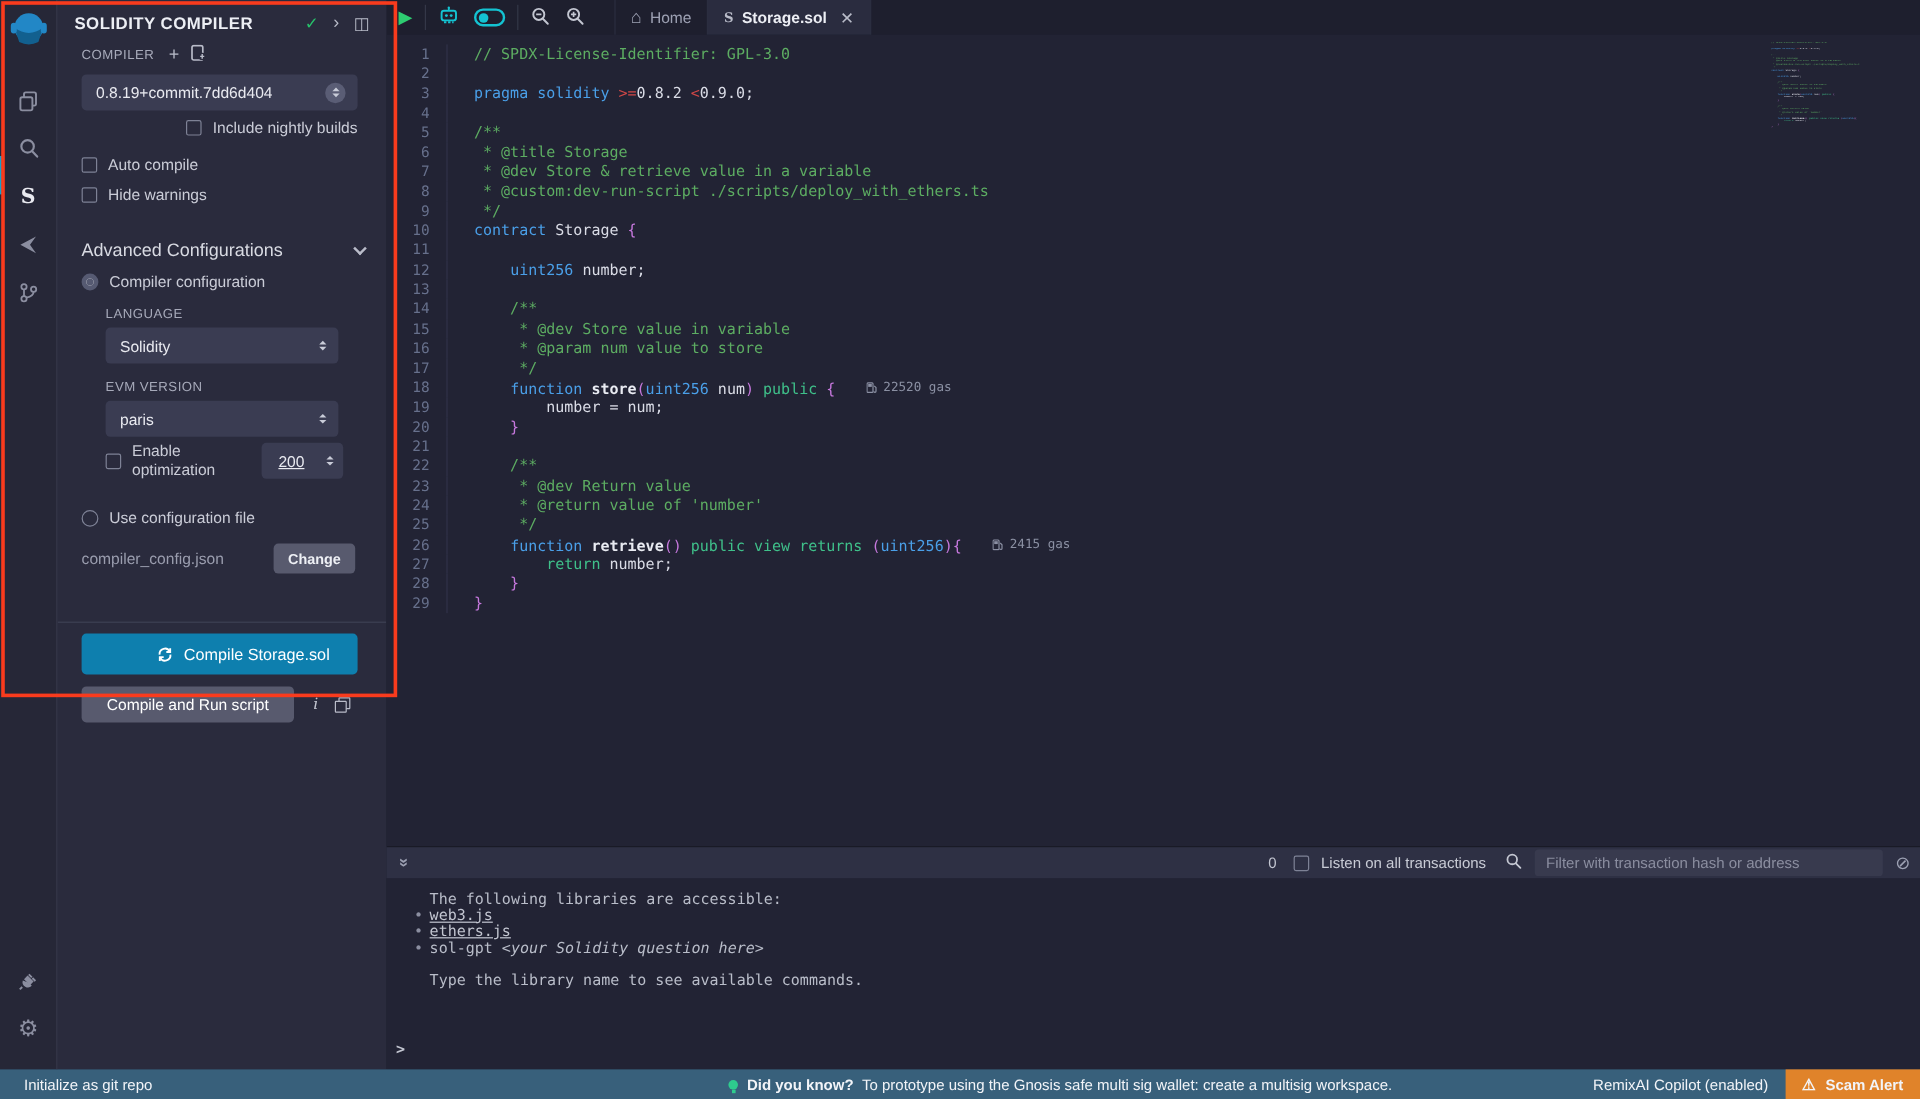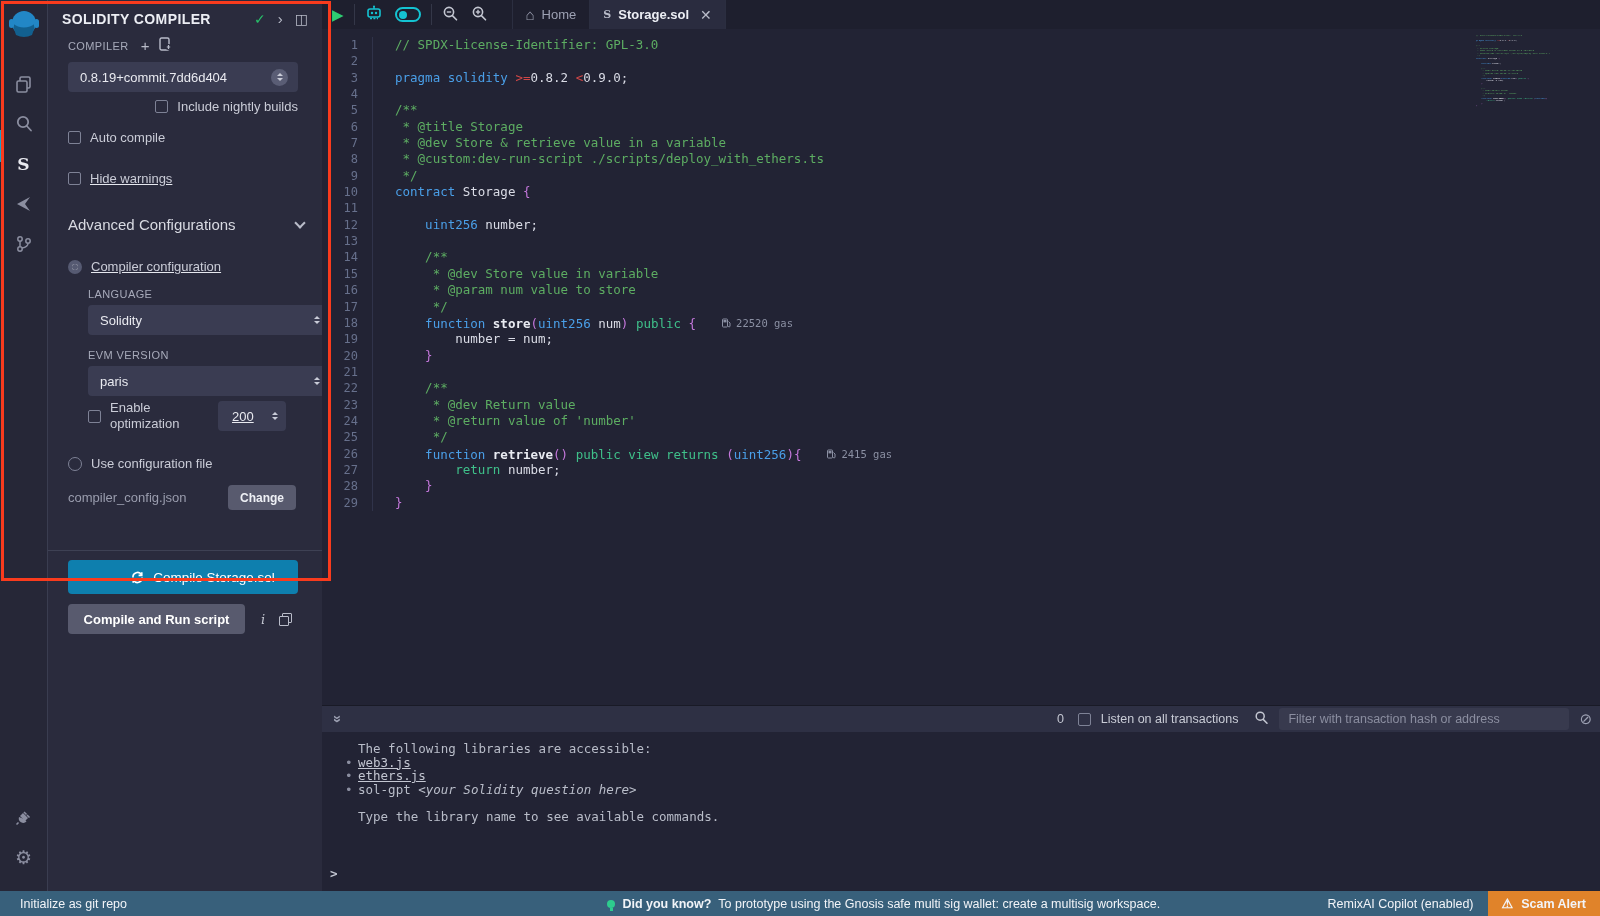--- a/index.html
+++ b/index.html
@@ -39,38 +39,38 @@
   .tri-dn { width:0; height:0; border-left:4px solid transparent; border-right:4px solid transparent; border-top:4px solid #c9ccd8; }
   .tri-up.sm { border-left-width:3px; border-right-width:3px; border-bottom-width:3.5px; }
   .tri-dn.sm { border-left-width:3px; border-right-width:3px; border-top-width:3.5px; }
 
   .cb { width:13px; height:13px; border:1px solid #7e8296; border-radius:2px; background:transparent; flex:none; cursor:pointer; }
   .radio { width:14px; height:14px; border-radius:50%; border:1px solid #7e8296; flex:none; cursor:pointer; }
   .radio.sel { border:none; background:#fff; box-shadow:0 0 0 4px #565a72 inset; border:4px solid #565a72; }
   .cb-label { margin-left:9px; color:#caccd7; font-size:13px; }
 
   .nightly-row { width:230px; margin-left:20px; margin-top:7px; justify-content:flex-end; }
-  .mt16 { margin-top:16px; } .mt10 { margin-top:26px;text-decoration:underline; }
+  .mt16 { margin-top:16px; } .mt10 { margin-top:10px; }
   .adv-title-row { margin-top:30px; padding-right:18px; }
   .adv-title { flex:1; font-size:15px; color:#d8dae2; }
   .chevron-down { width:8px; height:8px; border-right:2px solid #b9bcc9; border-bottom:2px solid #b9bcc9; transform:rotate(45deg); margin-top:-4px; cursor:pointer; }
   .lang-label { margin-top:14px; padding-left:40px; }
-  .inner-select { width:242px; margin:5px 0 0 40px; }
+  .inner-select { width:194px; margin:5px 0 0 40px; }
   .opt-row { margin-top:4px; padding-left:40px; align-items:center; }
   .opt-label { width:96px; margin-left:9px; color:#caccd7; font-size:13px; line-height:16px; }
   .numinput { width:68px; height:30px; background:#3a3c52; border-radius:4px; display:flex; align-items:center; padding:0 8px 0 14px; margin-left:12px; }
   .numinput .val { flex:1; color:#e9eaf0;text-decoration:underline; }
   .useconfig-row { margin-top:24px; }
   .config-row { margin-top:14px; padding-right:26px; }
   .config-file { flex:1; color:#9a9dae; font-size:13px; }
   .btn-change { background:#585a6e; color:#eef0f5; font-weight:bold; font-size:12px; border:none; border-radius:4px; height:25px; padding:0 12px; cursor:pointer; }
   .divider { border-top:1px solid #3e4154; margin-top:40px; }
   .btn-compile { display:flex; align-items:center; justify-content:center; gap:9px; width:230px; height:34px; margin:9px 0 0 20px; background:#0e7fae; border:none; border-radius:4px; color:#fff; font-size:13.5px; cursor:pointer;padding-left:40px; }
   .runrow { margin-top:10px; }
-  .btn-runscript { width:177px; height:30px; background:#585a6e; border:none; border-radius:4px; color:#fff; font-weight:bold; font-size:13px; cursor:pointer; }
+  .btn-runscript { width:177px; height:30px; background:#585a6e; border:none; border-radius:4px; color:#fff; font-weight:normal; font-size:13px; cursor:pointer; }
   .info-i { font-family:"DejaVu Serif",serif; font-style:italic; color:#c3c6d1; margin-left:16px; font-size:13px; cursor:pointer; }
   .icon-copy { position:relative; width:12px; height:12px; margin-left:14px; cursor:pointer; }
   .icon-copy::before { content:""; position:absolute; left:3px; top:0; width:8px; height:8px; border:1px solid #b9bcc9; border-radius:1px; }
   .icon-copy::after { content:""; position:absolute; left:0; top:3px; width:8px; height:8px; border:1px solid #b9bcc9; border-radius:1px; background:#2a2b3d; }
 
   
   .annotation { position:absolute; left:1px; top:1px; width:330px; height:580px; border:3px solid #f93b1d; z-index:60; pointer-events:none; }
 
   
   .main { flex:1; display:flex; flex-direction:column; min-width:0; }

